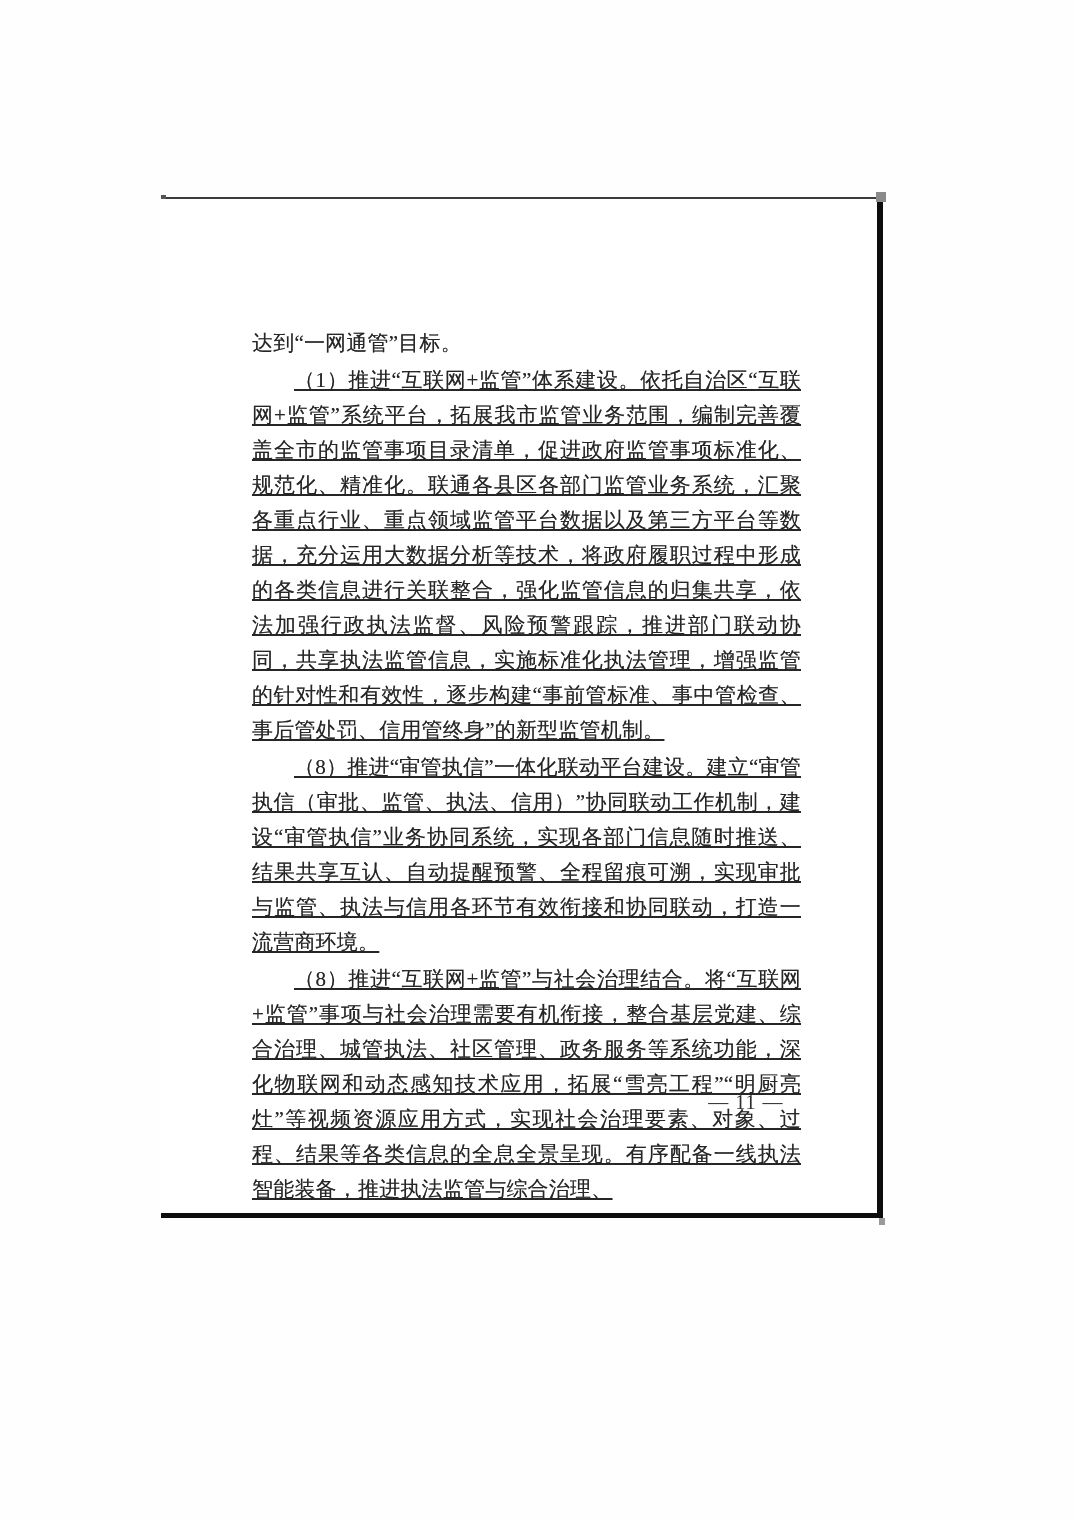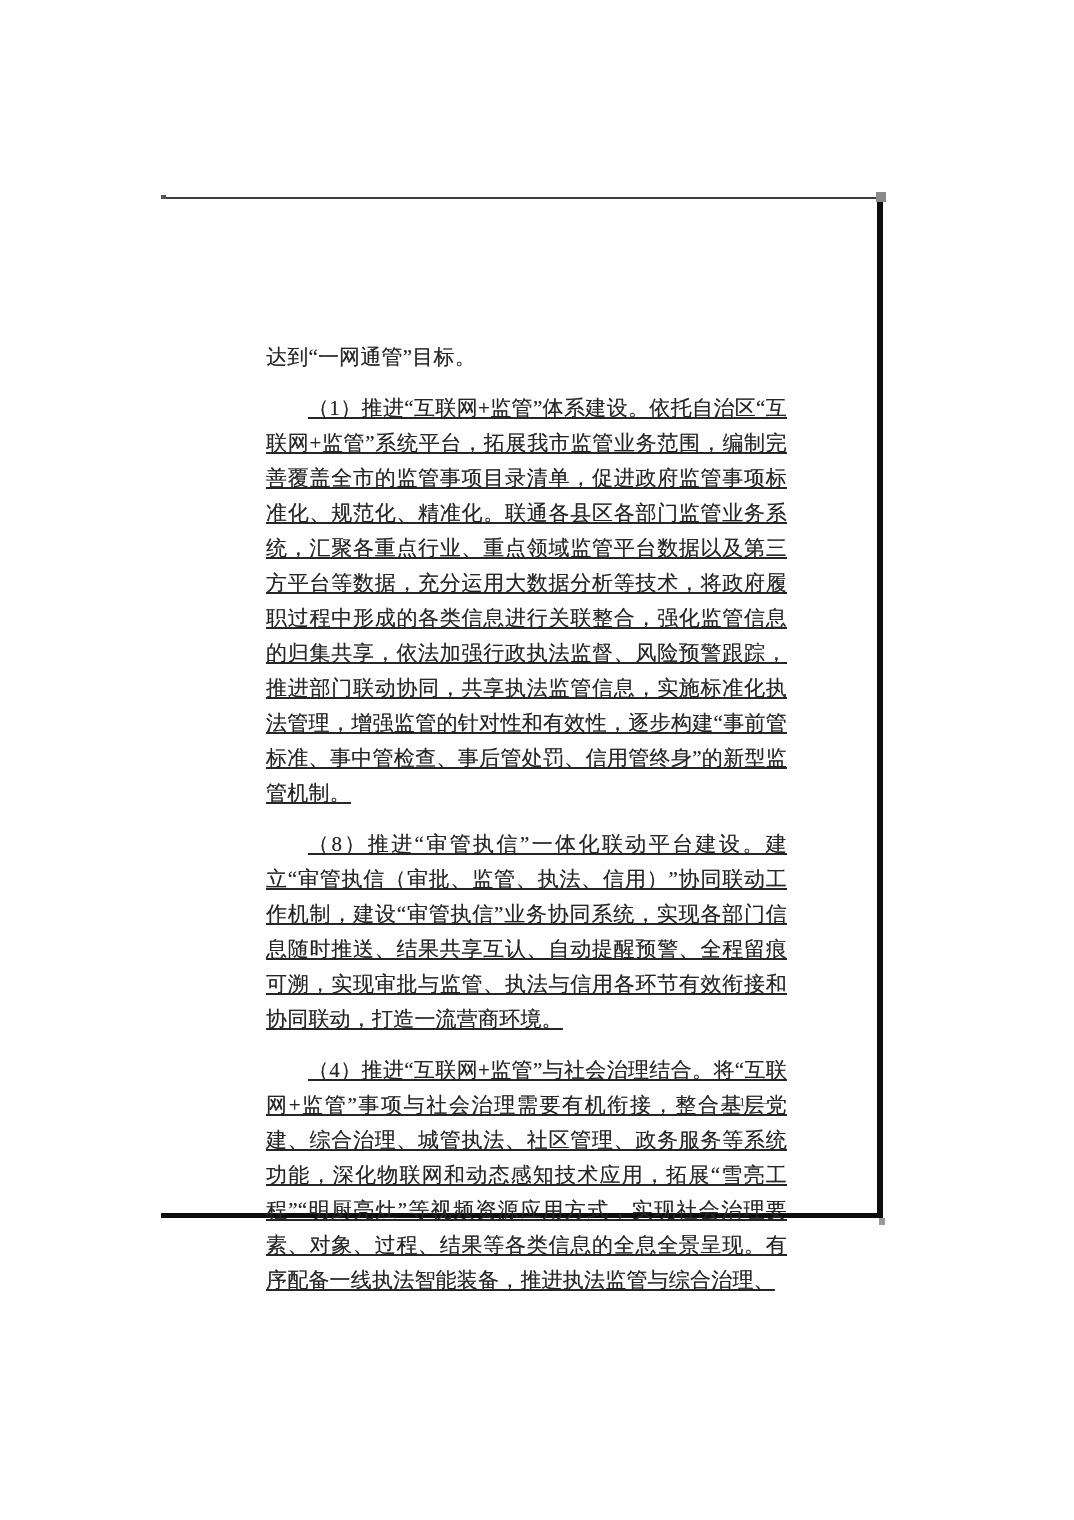--- a/index.html
+++ b/index.html
@@ -60,36 +60,36 @@
     top: 125px;
     width: 553px;
     color: #262626;
     font-size: 21px;
     line-height: 35px;
     text-align: justify;
     text-justify: inter-ideograph;
     letter-spacing: 0.2px;
   }
   .content p {
-    margin: 16px;
+    margin: 2px;
     padding: 0;
     
     text-shadow: 0 0 0.4px rgba(40,40,40,0.55);
   }
   .content p.indent {
     text-indent: 2em;
     text-decoration: underline;
   }
   .page-number {
     position: absolute;
     left: 530px;
     top: 892px;
     width: 110px;
     color: #2e2e2e;
-    font-size: 12px;
+    font-size: 20px;
     line-height: 22px;
     text-align: center;
     letter-spacing: 1px;
     white-space: nowrap;
   }
 </style>
 </head>
 <body>
 
 <div class="canvas">
@@ -97,20 +97,20 @@
   <div class="page">
 
     <div class="corner-artifact-tl"></div>
     <div class="corner-artifact-tr"></div>
     <div class="corner-artifact-br"></div>
 
     <div class="content">
       <p>达到“一网通管”目标。</p>
       <p class="indent">（1）推进“互联网+监管”体系建设。依托自治区“互联网+监管”系统平台，拓展我市监管业务范围，编制完善覆盖全市的监管事项目录清单，促进政府监管事项标准化、规范化、精准化。联通各县区各部门监管业务系统，汇聚各重点行业、重点领域监管平台数据以及第三方平台等数据，充分运用大数据分析等技术，将政府履职过程中形成的各类信息进行关联整合，强化监管信息的归集共享，依法加强行政执法监督、风险预警跟踪，推进部门联动协同，共享执法监管信息，实施标准化执法管理，增强监管的针对性和有效性，逐步构建“事前管标准、事中管检查、事后管处罚、信用管终身”的新型监管机制。</p>
       <p class="indent">（8）推进“审管执信”一体化联动平台建设。建立“审管执信（审批、监管、执法、信用）”协同联动工作机制，建设“审管执信”业务协同系统，实现各部门信息随时推送、结果共享互认、自动提醒预警、全程留痕可溯，实现审批与监管、执法与信用各环节有效衔接和协同联动，打造一流营商环境。</p>
-      <p class="indent">（4）推进“互联网+监管”与社会治理结合。将“互联网+监管”事项与社会治理需要有机衔接，整合基层党建、综合治理、城管执法、社区管理、政务服务等系统功能，深化物联网和动态感知技术应用，拓展“雪亮工程”“明厨亮灶”等视频资源应用方式，实现社会治理要素、对象、过程、结果等各类信息的全息全景呈现。有序配备一线执法智能装备，推进执法监管与综合治理、</p>
+      <p class="indent">（8）推进“互联网+监管”与社会治理结合。将“互联网+监管”事项与社会治理需要有机衔接，整合基层党建、综合治理、城管执法、社区管理、政务服务等系统功能，深化物联网和动态感知技术应用，拓展“雪亮工程”“明厨亮灶”等视频资源应用方式，实现社会治理要素、对象、过程、结果等各类信息的全息全景呈现。有序配备一线执法智能装备，推进执法监管与综合治理、</p>
     </div>
 
     <div class="page-number">— 11 —</div>
 
   </div>
 
 </div>
 
 </body></html>

